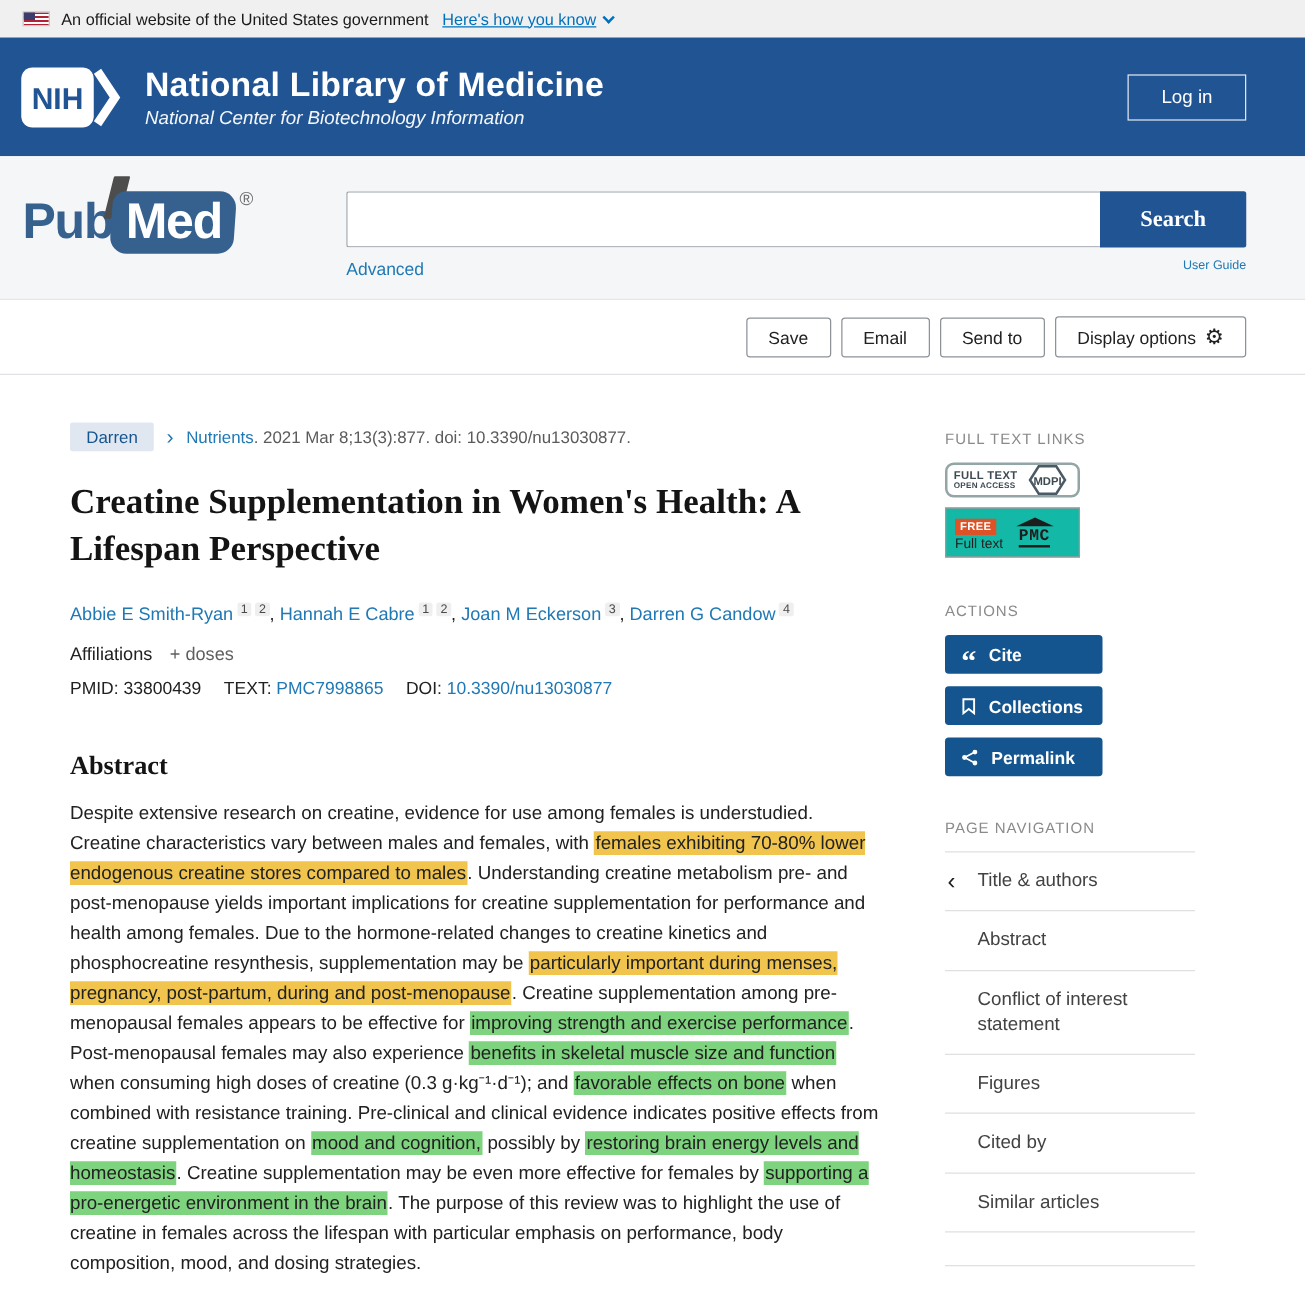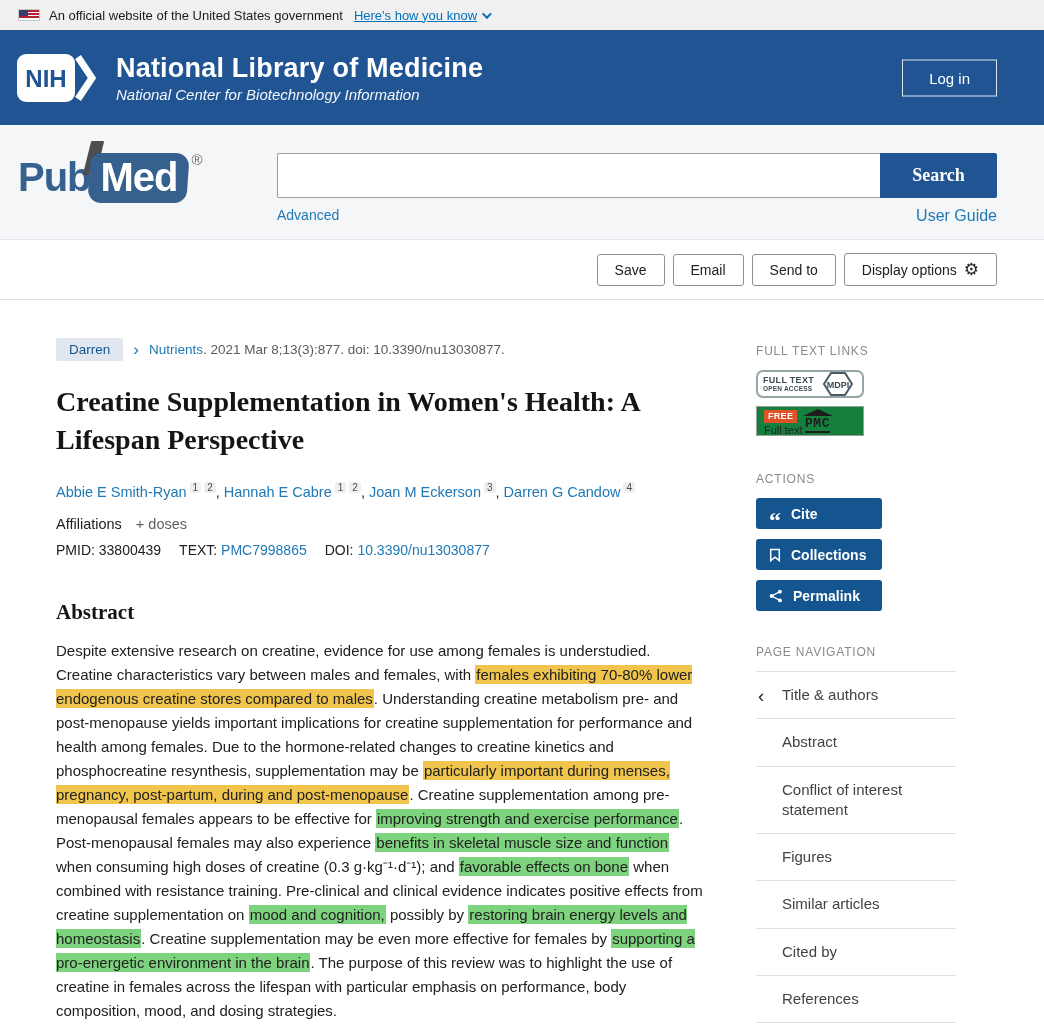--- a/index.html
+++ b/index.html
@@ -37,21 +37,21 @@
   .med-box .ribbon { position:absolute; left:-6px; top:-8px; width:13px; height:34px; background:#4d4d4d;
     transform:skewX(-14deg); border-radius:1px; }
   .med-box .med-txt { position:relative; color:#ffffff; }
   .reg-mark { font-size:15px; color:#6b6b6b; margin-left:6px; margin-top:2px; }
   .search-row { position:absolute; left:277px; top:28px; display:flex; }
   .search-input { width:603px; height:45px; border:1px solid #9aa1a8; border-right:none;
     background:#fff; font-size:16px; padding:0 12px; border-radius:2px 0 0 2px; }
   .search-btn { width:117px; height:45px; background:#205493; color:#fff; border:none;
     font-size:18px; font-weight:bold; cursor:pointer; border-radius:0 2px 2px 0; font-family:Liberation Serif, serif; }
   .advanced-link { position:absolute; left:277px; top:82px; font-size:14px; color:#2079b5; cursor:pointer; }
-  .user-guide-link { position:absolute; right:47px; top:82px; font-size:16px; color:#2079b5; cursor:pointer; }
+  .user-guide-link { position:absolute; right:47px; top:82px; font-size:10px; color:#2079b5; cursor:pointer; }
 
   
   .toolbar { height:60px; background:#fff; display:flex; align-items:center; justify-content:flex-end;
     gap:8px; padding-right:47px; border-bottom:1px solid #dfe1e4; }
   .tool-btn { border:1px solid #8d9299; background:#fff; border-radius:3px; font-size:14px;
     color:#212121; padding:7px 17px; cursor:pointer; font-family:inherit; display:flex; align-items:center; gap:7px; }
   .gear { font-size:17px; line-height:1; }
 
   
   .content { display:flex; padding:38px 0 0 56px; gap:52px; }
@@ -83,22 +83,22 @@
   .hl-yellow { background:#f1c54d; padding:1px 1px; }
   .hl-green { background:#7ed47e; padding:1px 1px; }
 
   
   .side-label { font-size:12px; letter-spacing:.8px; color:#8a8a8a; margin-bottom:12px; }
   .mdpi-badge { width:108px; height:28px; border:2px solid #93a5a5; border-radius:7px; background:#fff;
     display:flex; align-items:center; justify-content:center; gap:5px; cursor:pointer; }
   .mdpi-txt { text-align:left; line-height:1; }
   .mdpi-l1 { font-size:9px; font-weight:bold; color:#3d4a52; letter-spacing:.3px; }
   .mdpi-l2 { font-size:6.5px; font-weight:bold; color:#3d4a52; margin-top:1.5px; letter-spacing:.2px; }
-  .pmc-badge { width:108px; height:30px; border:1px solid #9b9b9b; background:#15803d; margin-top:8px;
-    display:flex; align-items:center; padding:0 7px; cursor:pointer; }
+  .pmc-badge { width:108px; height:40px; border:1px solid #9b9b9b; background:#14b8a6; margin-top:8px;
+    display:flex; align-items:center; padding:0 7px; gap:10px; cursor:pointer; }
   .pmc-left { line-height:1; }
   .free-tag { display:inline-block; background:#dd5227; color:#fff; font-size:9px; font-weight:bold;
     padding:2px 4px; letter-spacing:.3px; }
   .pmc-fulltext { font-size:11px; color:#222; margin-top:2px; }
   .pmc-logo { display:flex; flex-direction:column; align-items:center; }
   .pmc-roof { width:0; height:0; border-left:15px solid transparent; border-right:15px solid transparent;
     border-bottom:7px solid #1d1d1d; }
   .pmc-word { font-size:13px; font-weight:bold; color:#1d1d1d; border-bottom:2.5px solid #1d1d1d;
     line-height:1.2; letter-spacing:.5px;font-family:Liberation Mono, monospace; }
 
@@ -263,21 +263,20 @@
       </button>
     </div>
 
     <div class="pagenav-block">
       <div class="side-label">PAGE NAVIGATION</div>
       <div class="pagenav-list">
           <div class="nav-item"><span class="nav-chev">‹</span><span>Title &amp; authors</span></div>
           <div class="nav-item"><span>Abstract</span></div>
           <div class="nav-item"><span>Conflict of interest statement</span></div>
           <div class="nav-item"><span>Figures</span></div>
+          <div class="nav-item"><span>Cited by</span></div>
           <div class="nav-item"><span>Similar articles</span></div>
-          <div class="nav-item"><span>Cited by</span></div>
-          <div class="nav-item"><span>References</span></div>
           <div class="nav-item"></div>
         </div>
     </div>
   </aside>
 
 </main>
 
 </body></html>

